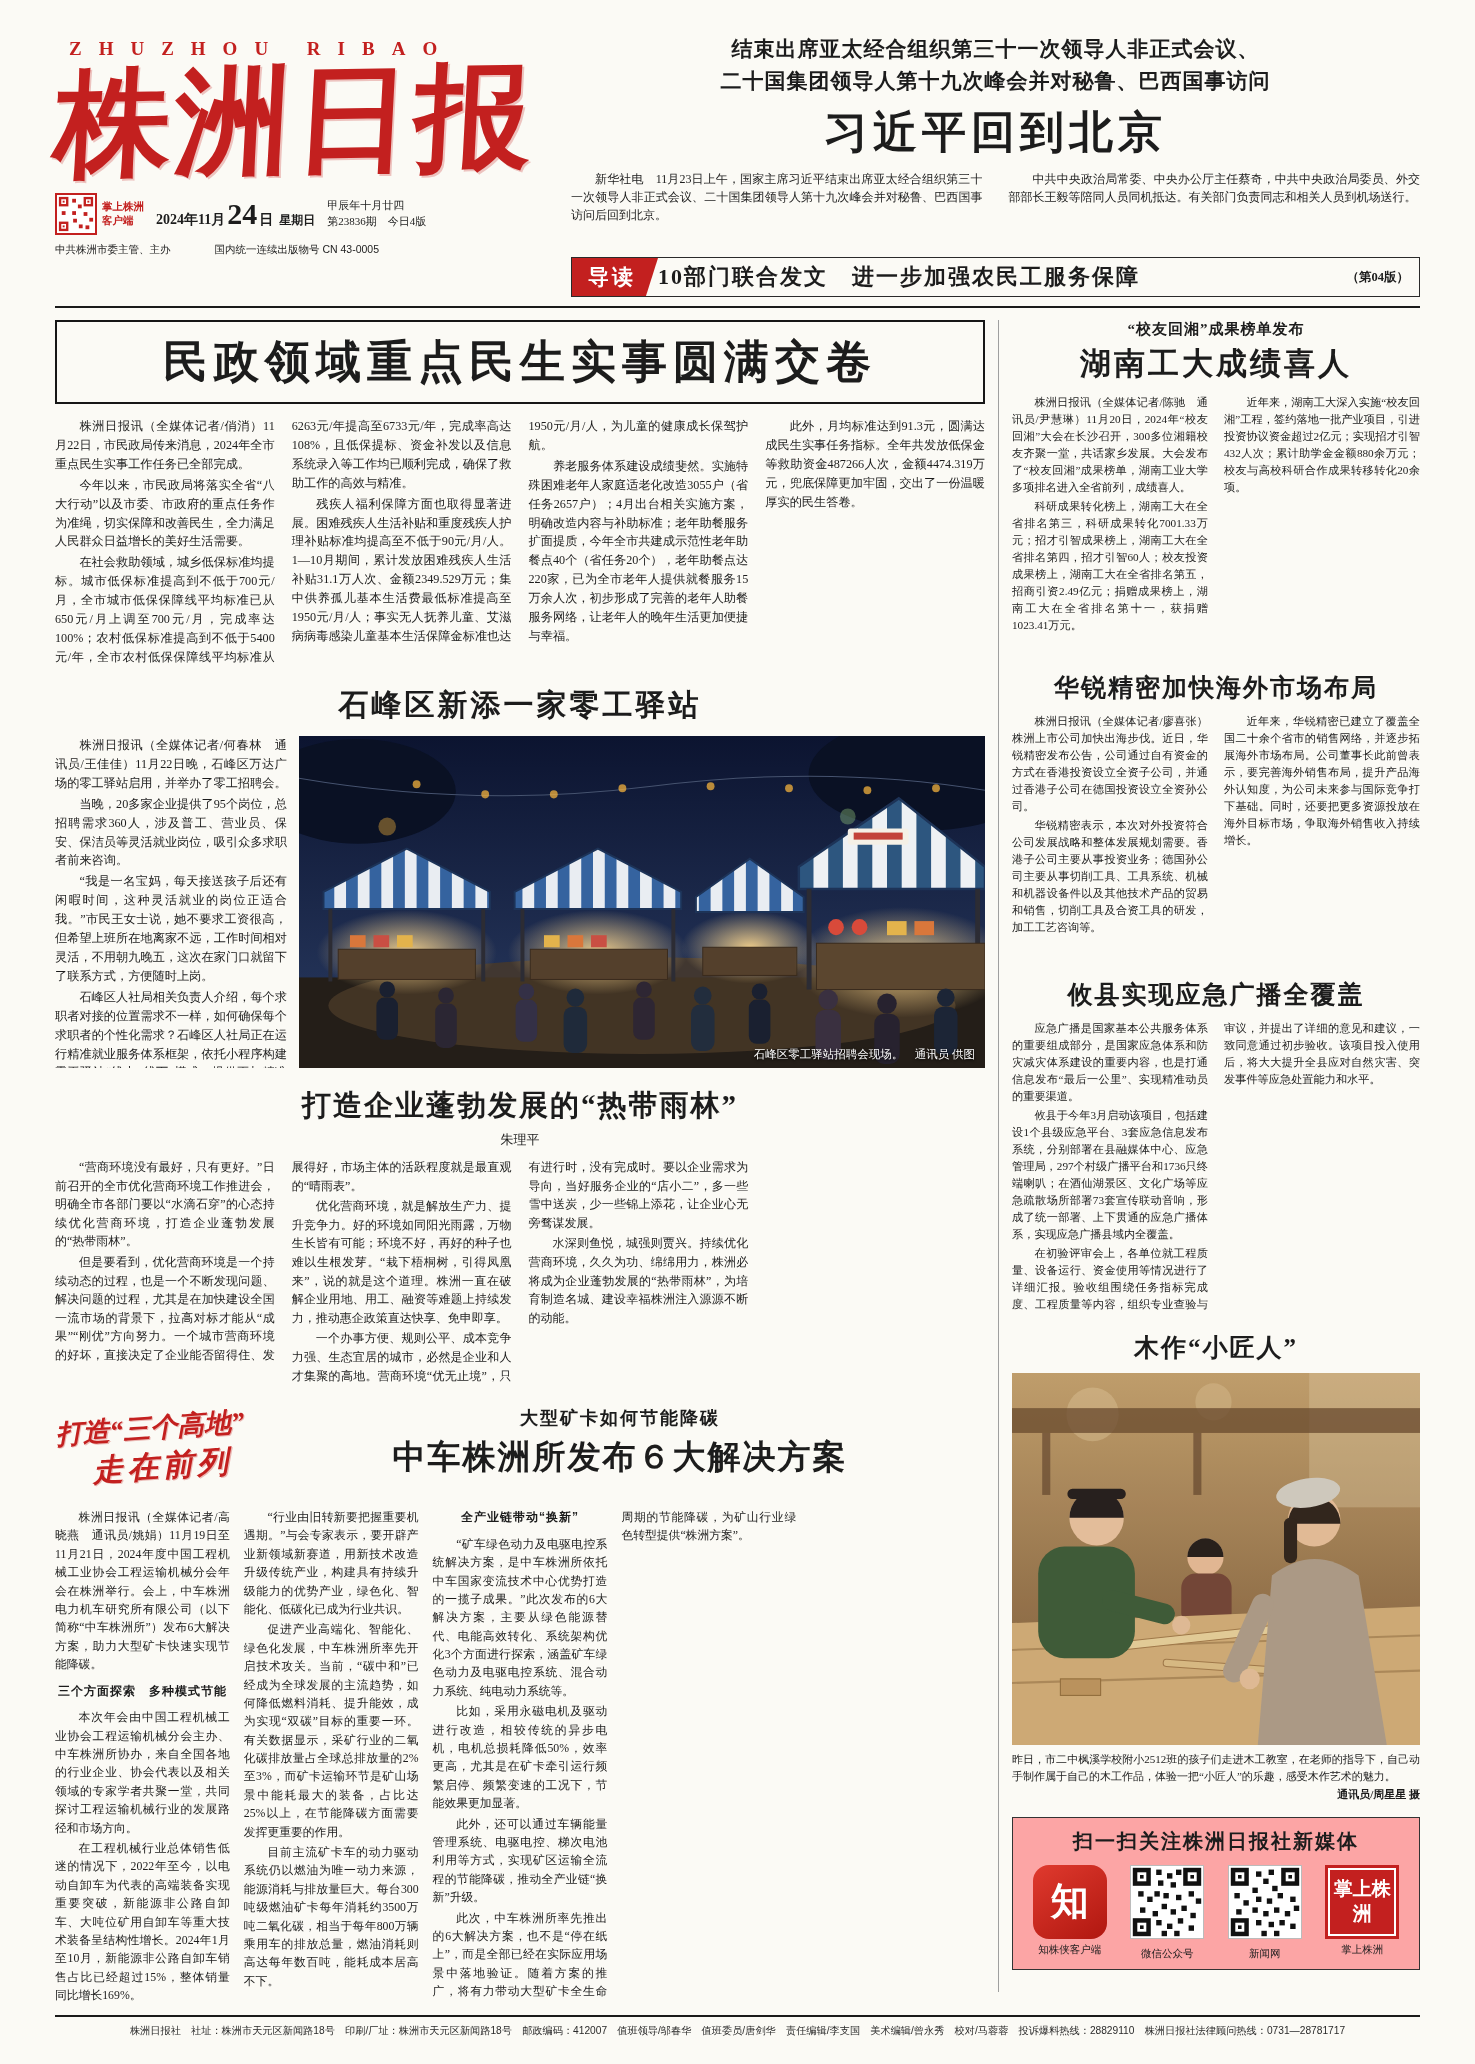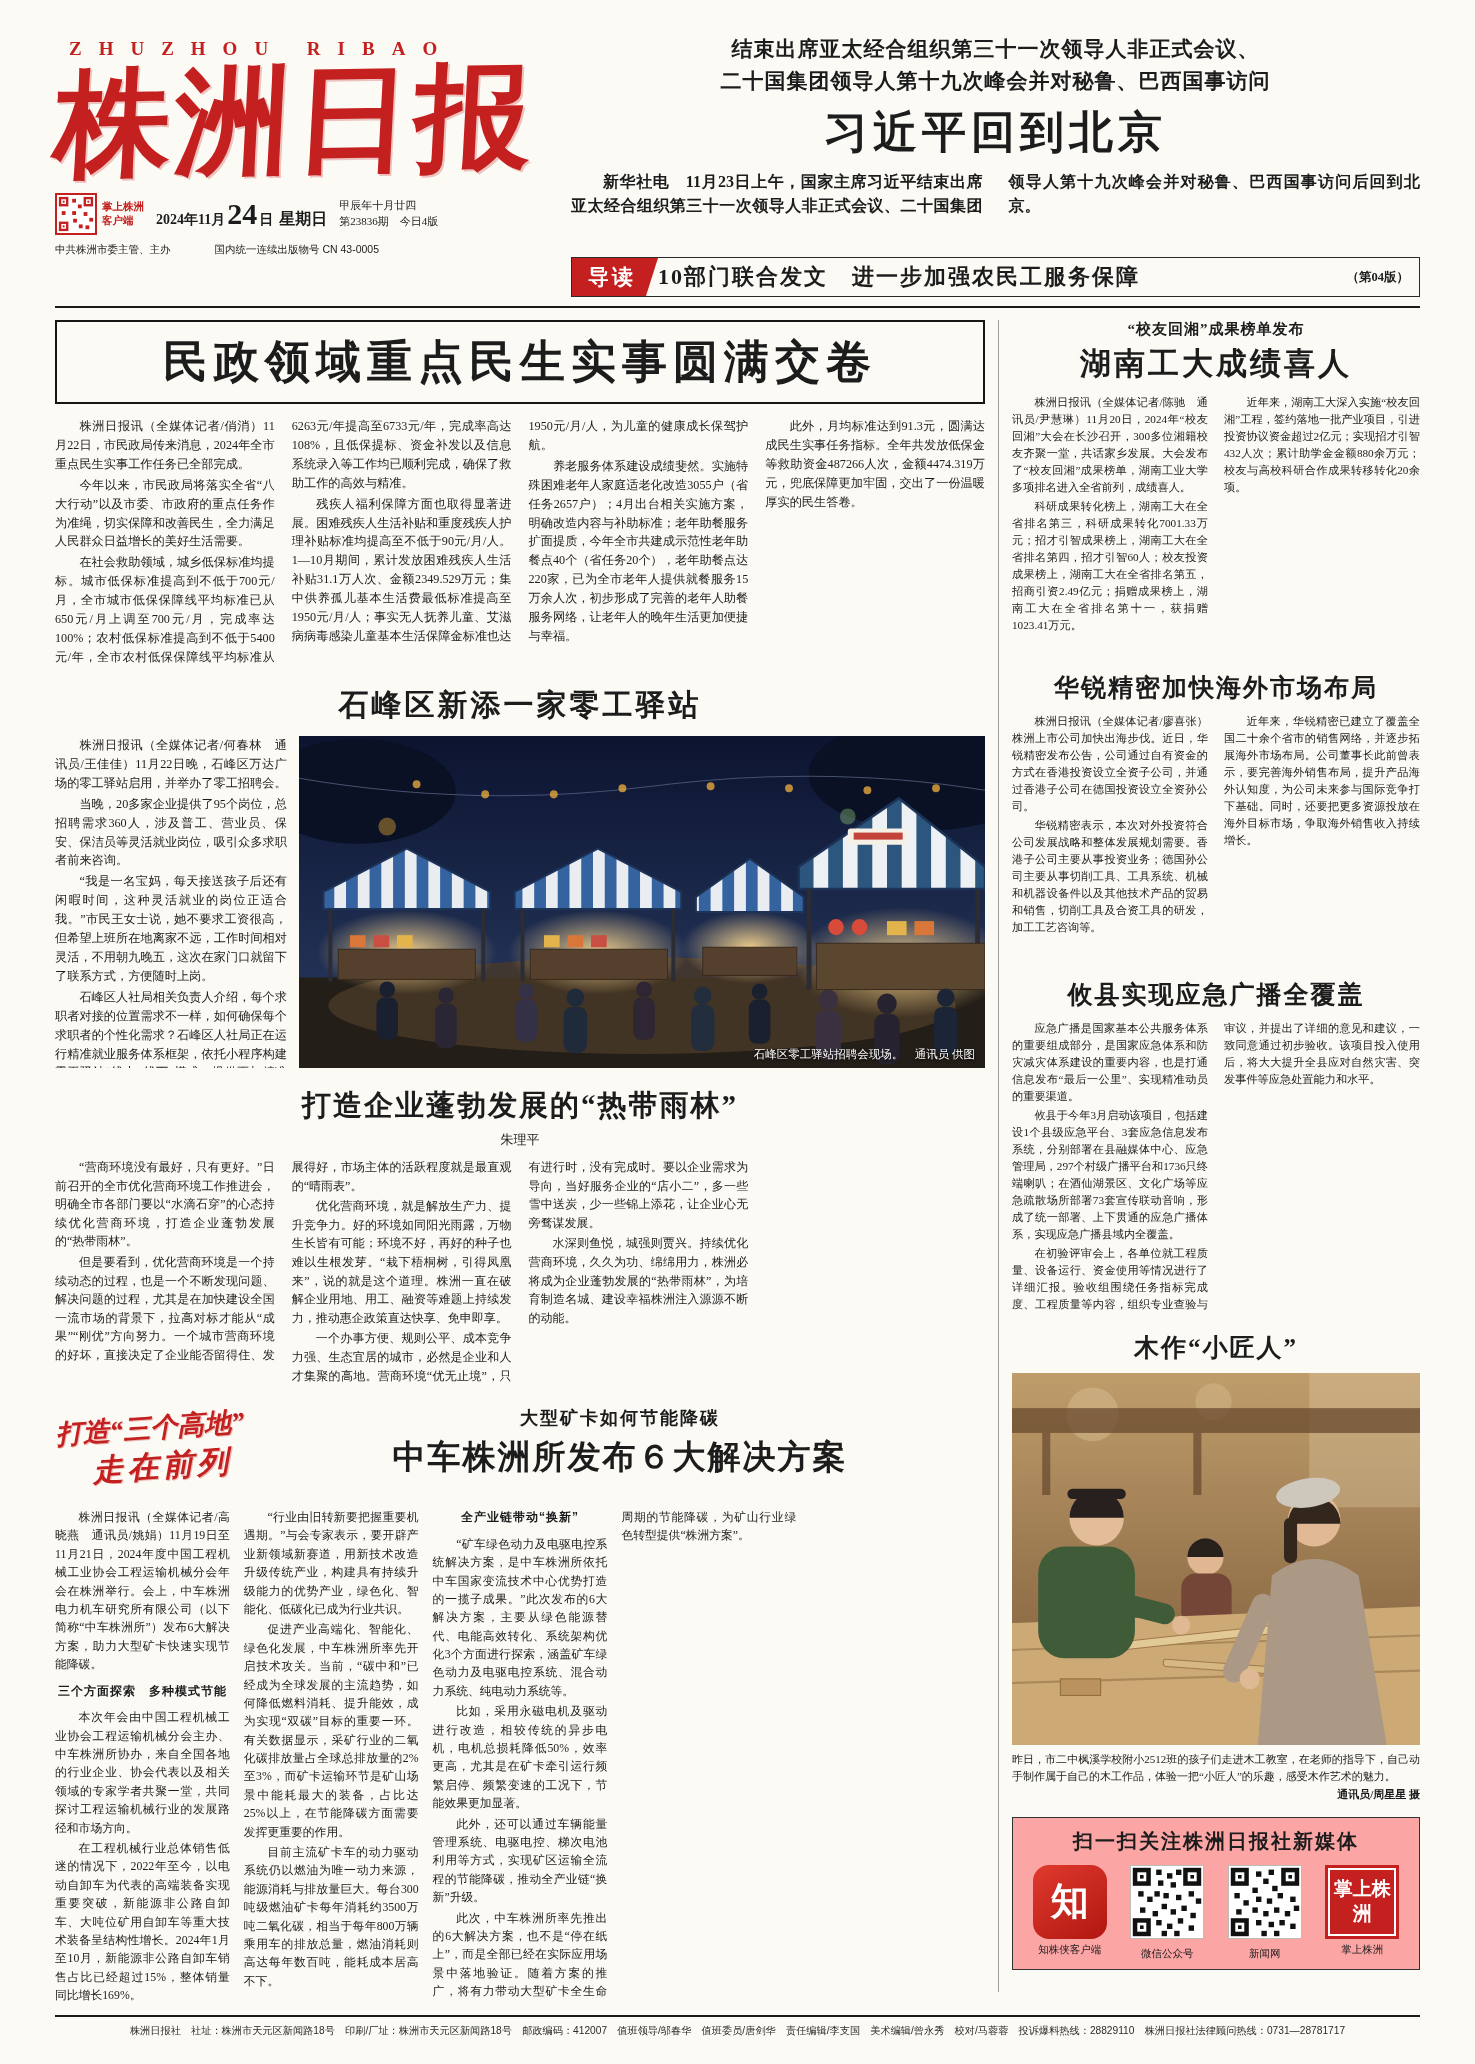--- a/index.html
+++ b/index.html
@@ -14,29 +14,29 @@
   .masthead { width:486px; flex:none; }
   .mh-eng { color:#c3201f; font-weight:700; font-size:19px; letter-spacing:17px; margin:4px 0 0 14px; }
   .mh-title { color:#c3201f; font-weight:900; font-size:116px; line-height:1.06; letter-spacing:4px;
               transform:skewX(-4deg) rotate(-1deg); text-shadow:2px 2px 0 rgba(195,32,31,.25); white-space:nowrap; }
   .mh-meta { display:flex; align-items:center; gap:12px; margin-top:10px; font-size:11px; }
   .mh-qr { display:flex; align-items:center; gap:5px; }
   .mh-qr svg { border:2px solid #c3201f; background:#fff; }
   .mh-qr-txt { font-size:10.5px; line-height:1.3; font-weight:700; color:#c3201f; }
   .mh-date { white-space:nowrap; font-weight:700; font-size:14px; }
   .d-day { font-size:30px; font-weight:900; margin:0 2px; }
-  .d-week { margin-left:6px; font-size:16px; }
+  .d-week { margin-left:6px; font-size:12px; }
   .mh-issue { font-size:11px; line-height:1.45; }
   .mh-org { display:flex; gap:44px; margin-top:8px; font-size:10.5px; color:#222;
             font-family:"Liberation Sans","DejaVu Sans",sans-serif; }
   .top-story { flex:1; padding-left:30px; }
   .ts-kicker { text-align:center; font-weight:900; font-size:21px; line-height:1.5; letter-spacing:1px; }
   .ts-headline { text-align:center; font-weight:900; font-size:44px; letter-spacing:5px; margin:6px 0 8px; }
   .ts-body { columns:2; column-gap:26px; column-fill:auto; height:76px; overflow:hidden;
-             font-size:16px; line-height:1.52; text-align:justify;font-weight:bold; }
+             font-size:12px; line-height:1.52; text-align:justify; }
   .ts-body p { text-indent:2em; }
   .guide { margin-top:11px; border:1.5px solid #2a2a2a; height:40px; display:flex; align-items:center; padding-right:10px; }
   .guide-label { background:#c3201f; color:#fff; font-weight:800; font-size:21px; padding:5px 22px 5px 16px;
                  clip-path:polygon(0 0,100% 0,86% 100%,0 100%); letter-spacing:3px;
                  font-family:"Liberation Sans","DejaVu Sans",sans-serif; }
   .guide-text { flex:1; font-weight:700; font-size:22px; letter-spacing:2px; }
   .guide-page { font-size:12.5px; font-weight:700; }
   .header-rule { position:absolute; top:306px; left:55px; right:55px; height:2px; background:#1a1a1a; }
   
   .content { position:absolute; top:320px; left:55px; right:55px; bottom:72px; display:flex; }

